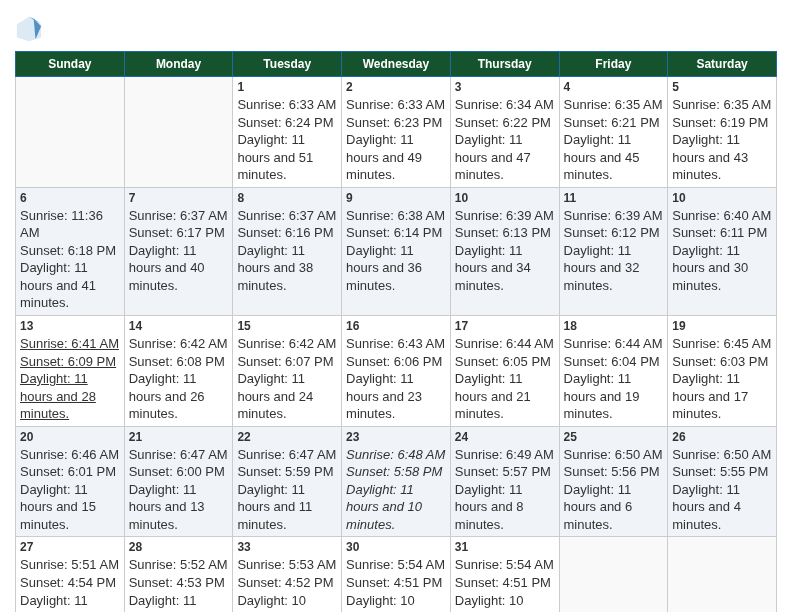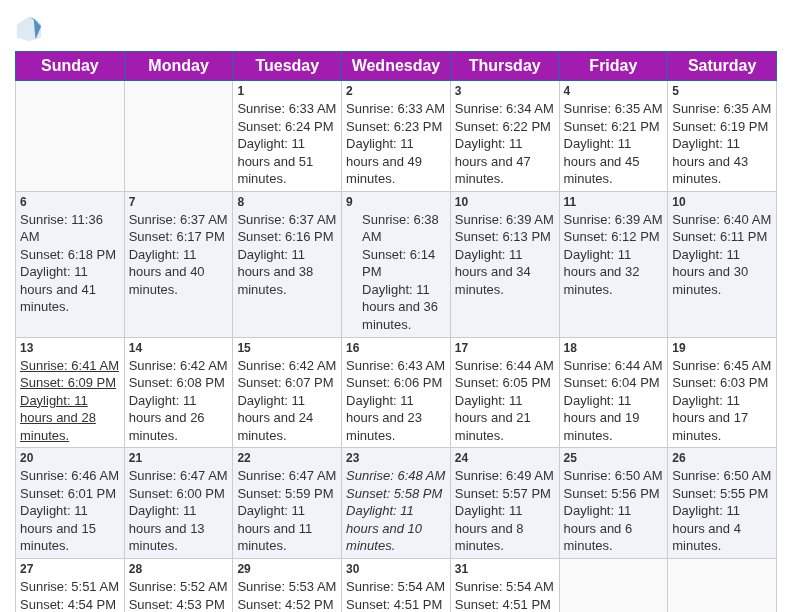--- a/index.html
+++ b/index.html
@@ -62,24 +62,24 @@
       color: #555;
     }
     .calendar {
       flex: 1;
       border: 1px solid #ccc;
       border-collapse: collapse;
       width: 100%;
       table-layout: fixed;
     }
     .calendar th {
-      background-color: #a21caf;
+      background-color: #14532d;
       color: #fff;
       text-align: center;
-      font-size: 16px;
+      font-size: 12px;
       font-weight: bold;
       padding: 5px 3px;
       border: 1px solid #1a6aac;
     }
     .calendar td {
       border: 1px solid #ccc;
       vertical-align: top;
       padding: 3px 4px;
       font-size: 10px;
       color: #333;
@@ -189,21 +189,21 @@
 Daylight: 11 hours and 40 minutes.</div>
           </td>
           <td>
             <span class="day-number">8</span>
             <div class="day-info" style="white-space: pre-line;">Sunrise: 6:37 AM
 Sunset: 6:16 PM
 Daylight: 11 hours and 38 minutes.</div>
           </td>
           <td>
             <span class="day-number">9</span>
-            <div class="day-info" style="white-space: pre-line; margin-left: 16px;">Sunrise: 6:38 AM
+            <div class="day-info" style="white-space: pre-line;">Sunrise: 6:38 AM
 Sunset: 6:14 PM
 Daylight: 11 hours and 36 minutes.</div>
           </td>
           <td>
             <span class="day-number">10</span>
             <div class="day-info" style="white-space: pre-line;">Sunrise: 6:39 AM
 Sunset: 6:13 PM
 Daylight: 11 hours and 34 minutes.</div>
           </td>
           <td>
@@ -314,21 +314,21 @@
 Sunset: 4:54 PM
 Daylight: 11 hours and 3 minutes.</div>
           </td>
           <td>
             <span class="day-number">28</span>
             <div class="day-info" style="white-space: pre-line;">Sunrise: 5:52 AM
 Sunset: 4:53 PM
 Daylight: 11 hours and 1 minute.</div>
           </td>
           <td>
-            <span class="day-number">29</span>
+            <span class="day-number">33</span>
             <div class="day-info" style="white-space: pre-line;">Sunrise: 5:53 AM
 Sunset: 4:52 PM
 Daylight: 10 hours and 59 minutes.</div>
           </td>
           <td>
             <span class="day-number">30</span>
             <div class="day-info" style="white-space: pre-line;">Sunrise: 5:54 AM
 Sunset: 4:51 PM
 Daylight: 10 hours and 57 minutes.</div>
           </td>

